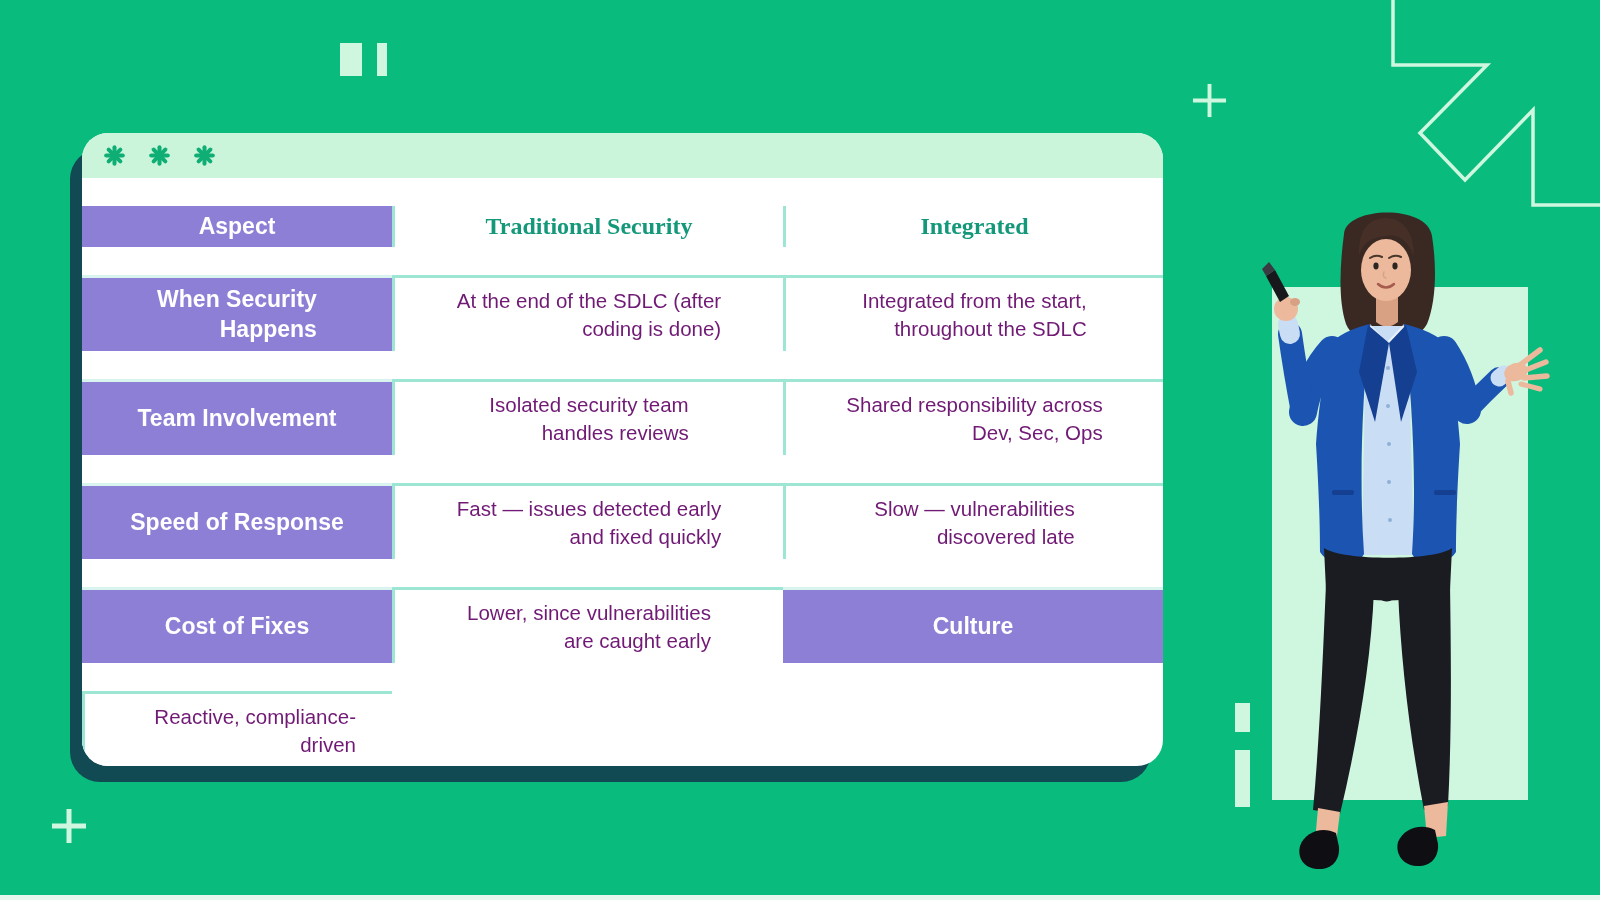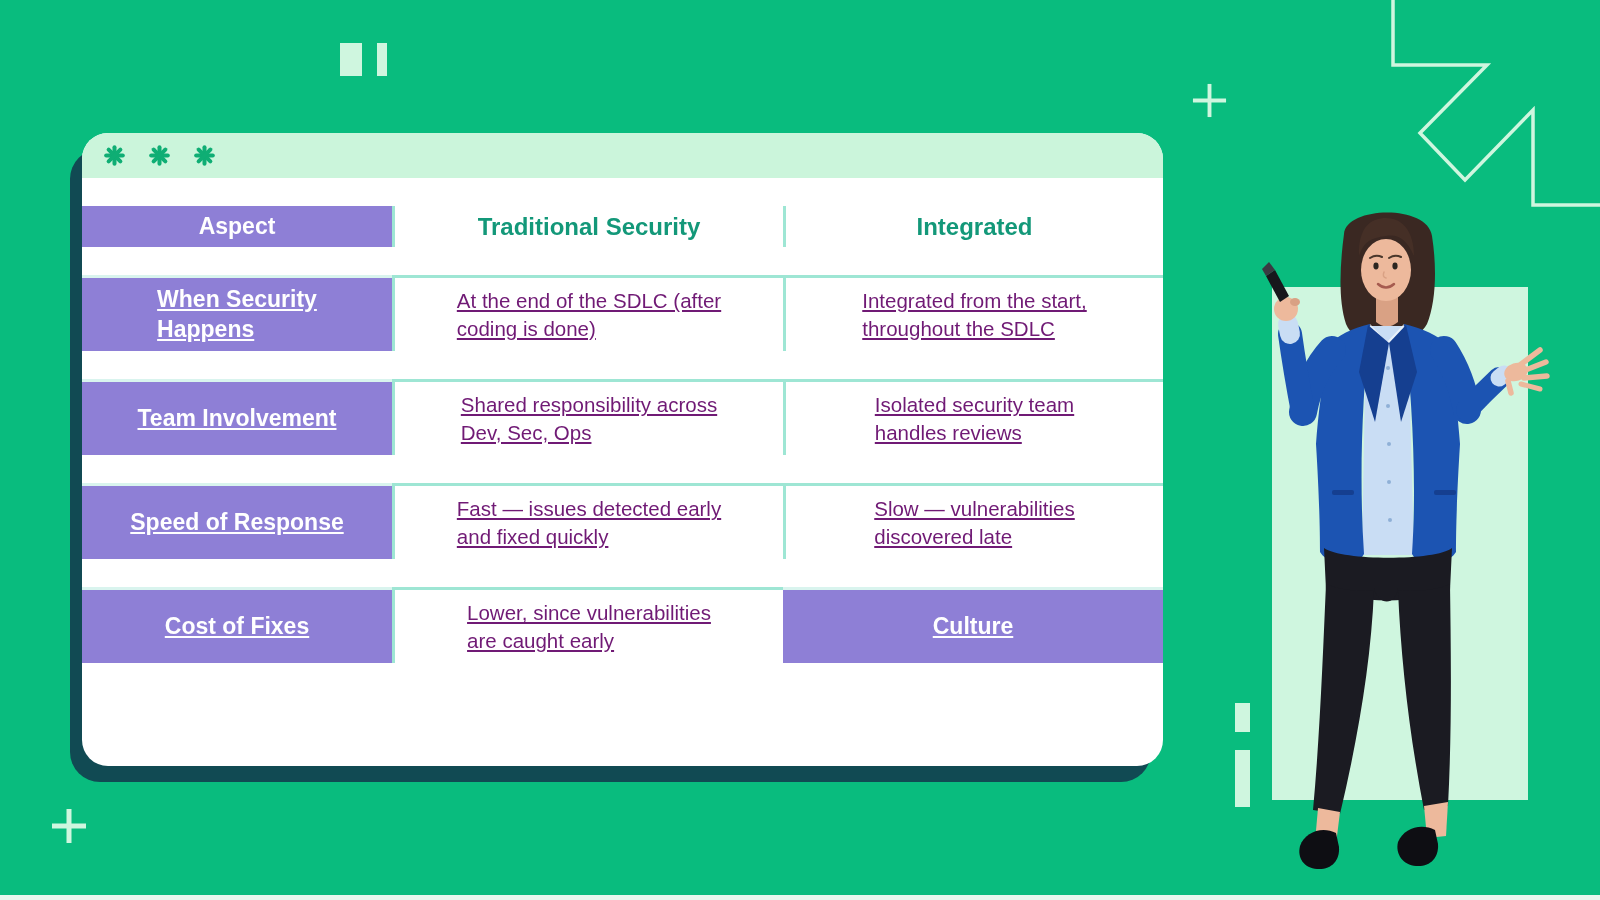--- a/index.html
+++ b/index.html
@@ -52,47 +52,48 @@
 
   .table {
     display: grid;
     grid-template-columns: 310px 391px 380px;
     grid-template-rows: 69px repeat(5, 104px);
   }
   .cell {
     display: flex;
     align-items: center;
     justify-content: center;
-    text-align: left;
+    text-align: right;
     box-sizing: border-box;
     white-space: pre-line;
     margin-top: 28px;
   }
   .aspect {
     background: #8E7FD6;
     color: #ffffff;
     font-weight: bold;
     font-size: 23px;
     line-height: 1.3;
     padding: 0 28px;
   }
   .htext {
     background: #ffffff;
     color: #139879;
     font-weight: bold;
     font-size: 24px;
+    font-family: Liberation Serif, serif;
   }
   .body {
     background: #ffffff;
     color: #701a75;
     font-size: 20.5px;
     line-height: 1.32;
     padding: 0 36px;
   }
-  .b-top  { border-top: 3px solid #9EE6D4; text-decoration: underline; }
+  .b-top  { border-top: 3px solid #9EE6D4; }
   .aspect.b-top { border-top-color: #D9F4EE; }
   .b-left { border-left: 3px solid #9EE6D4; }
 </style>
 </head>
 <body>
 
 <div class="stage">
 
   <div class="decor sq-big"></div>
   <div class="decor sq-bar"></div>
@@ -228,33 +229,34 @@
       <div class="cell htext b-left">Integrated</div>
 
       <div class="cell aspect b-top">When Security
 Happens</div>
       <div class="cell body b-top b-left">At the end of the SDLC (after
 coding is done)</div>
       <div class="cell body b-top b-left">Integrated from the start,
 throughout the SDLC</div>
 
       <div class="cell aspect b-top">Team Involvement</div>
+      <div class="cell body b-top b-left">Isolated security team
+handles reviews</div>
       <div class="cell body b-top b-left">Shared responsibility across
 Dev, Sec, Ops</div>
-      <div class="cell body b-top b-left">Isolated security team
-handles reviews</div>
 
       <div class="cell aspect b-top">Speed of Response</div>
       <div class="cell body b-top b-left">Fast — issues detected early
 and fixed quickly</div>
       <div class="cell body b-top b-left">Slow — vulnerabilities
 discovered late</div>
 
       <div class="cell aspect b-top">Cost of Fixes</div>
       <div class="cell body b-top b-left">Lower, since vulnerabilities
 are caught early</div>
 
       <div class="cell aspect b-top">Culture</div>
+      <div class="cell body b-top b-left">Reactive, compliance-driven</div>
     </div>
   </div>
 
   <div class="decor bottom-strip"></div>
 </div>
 
 </body></html>

